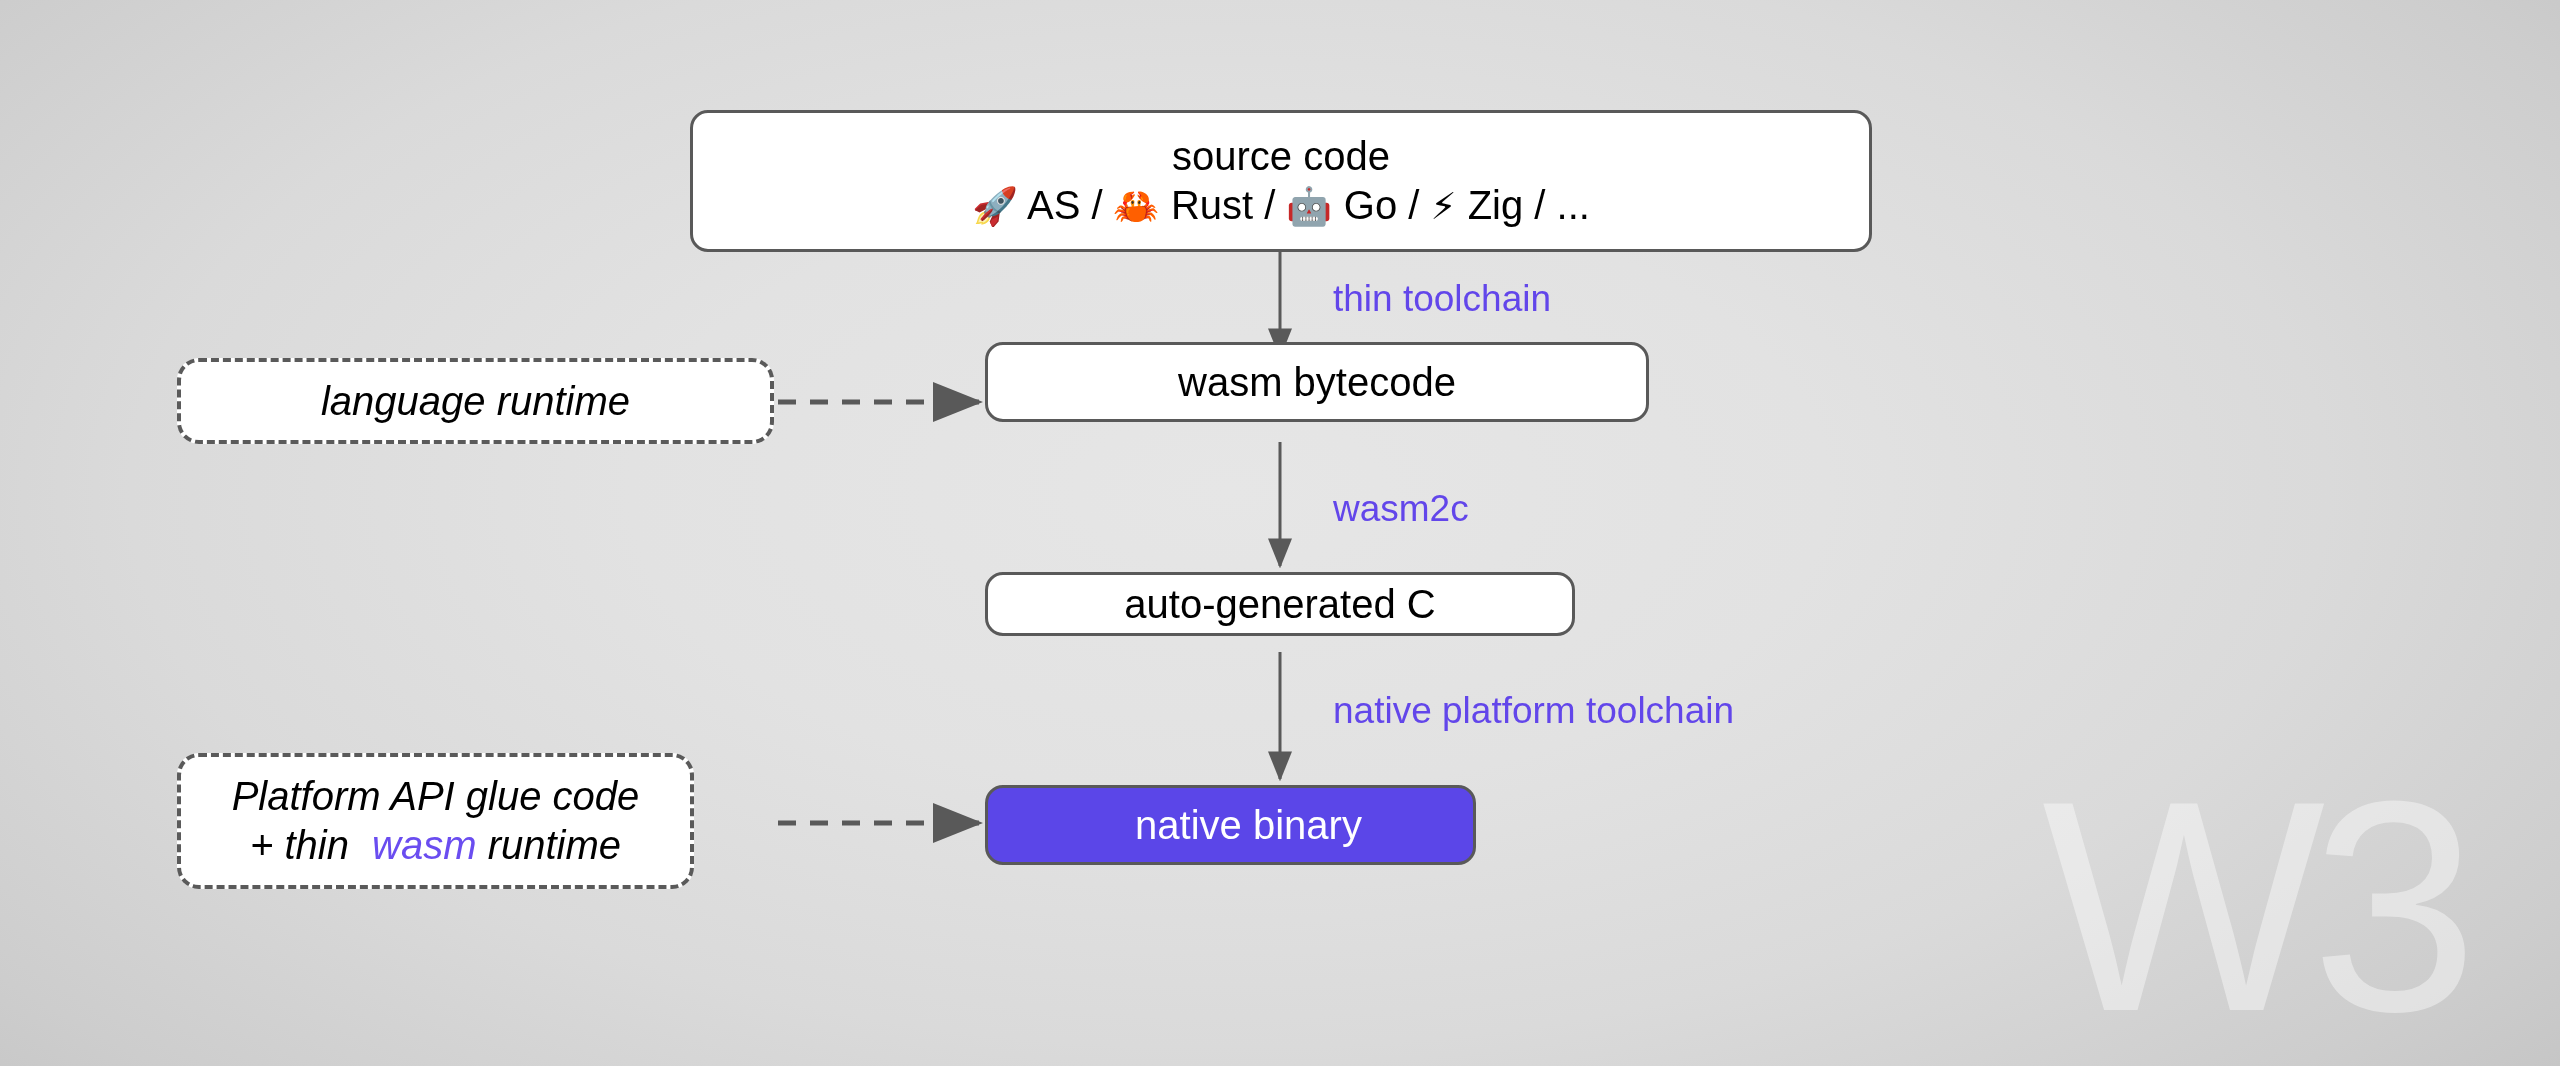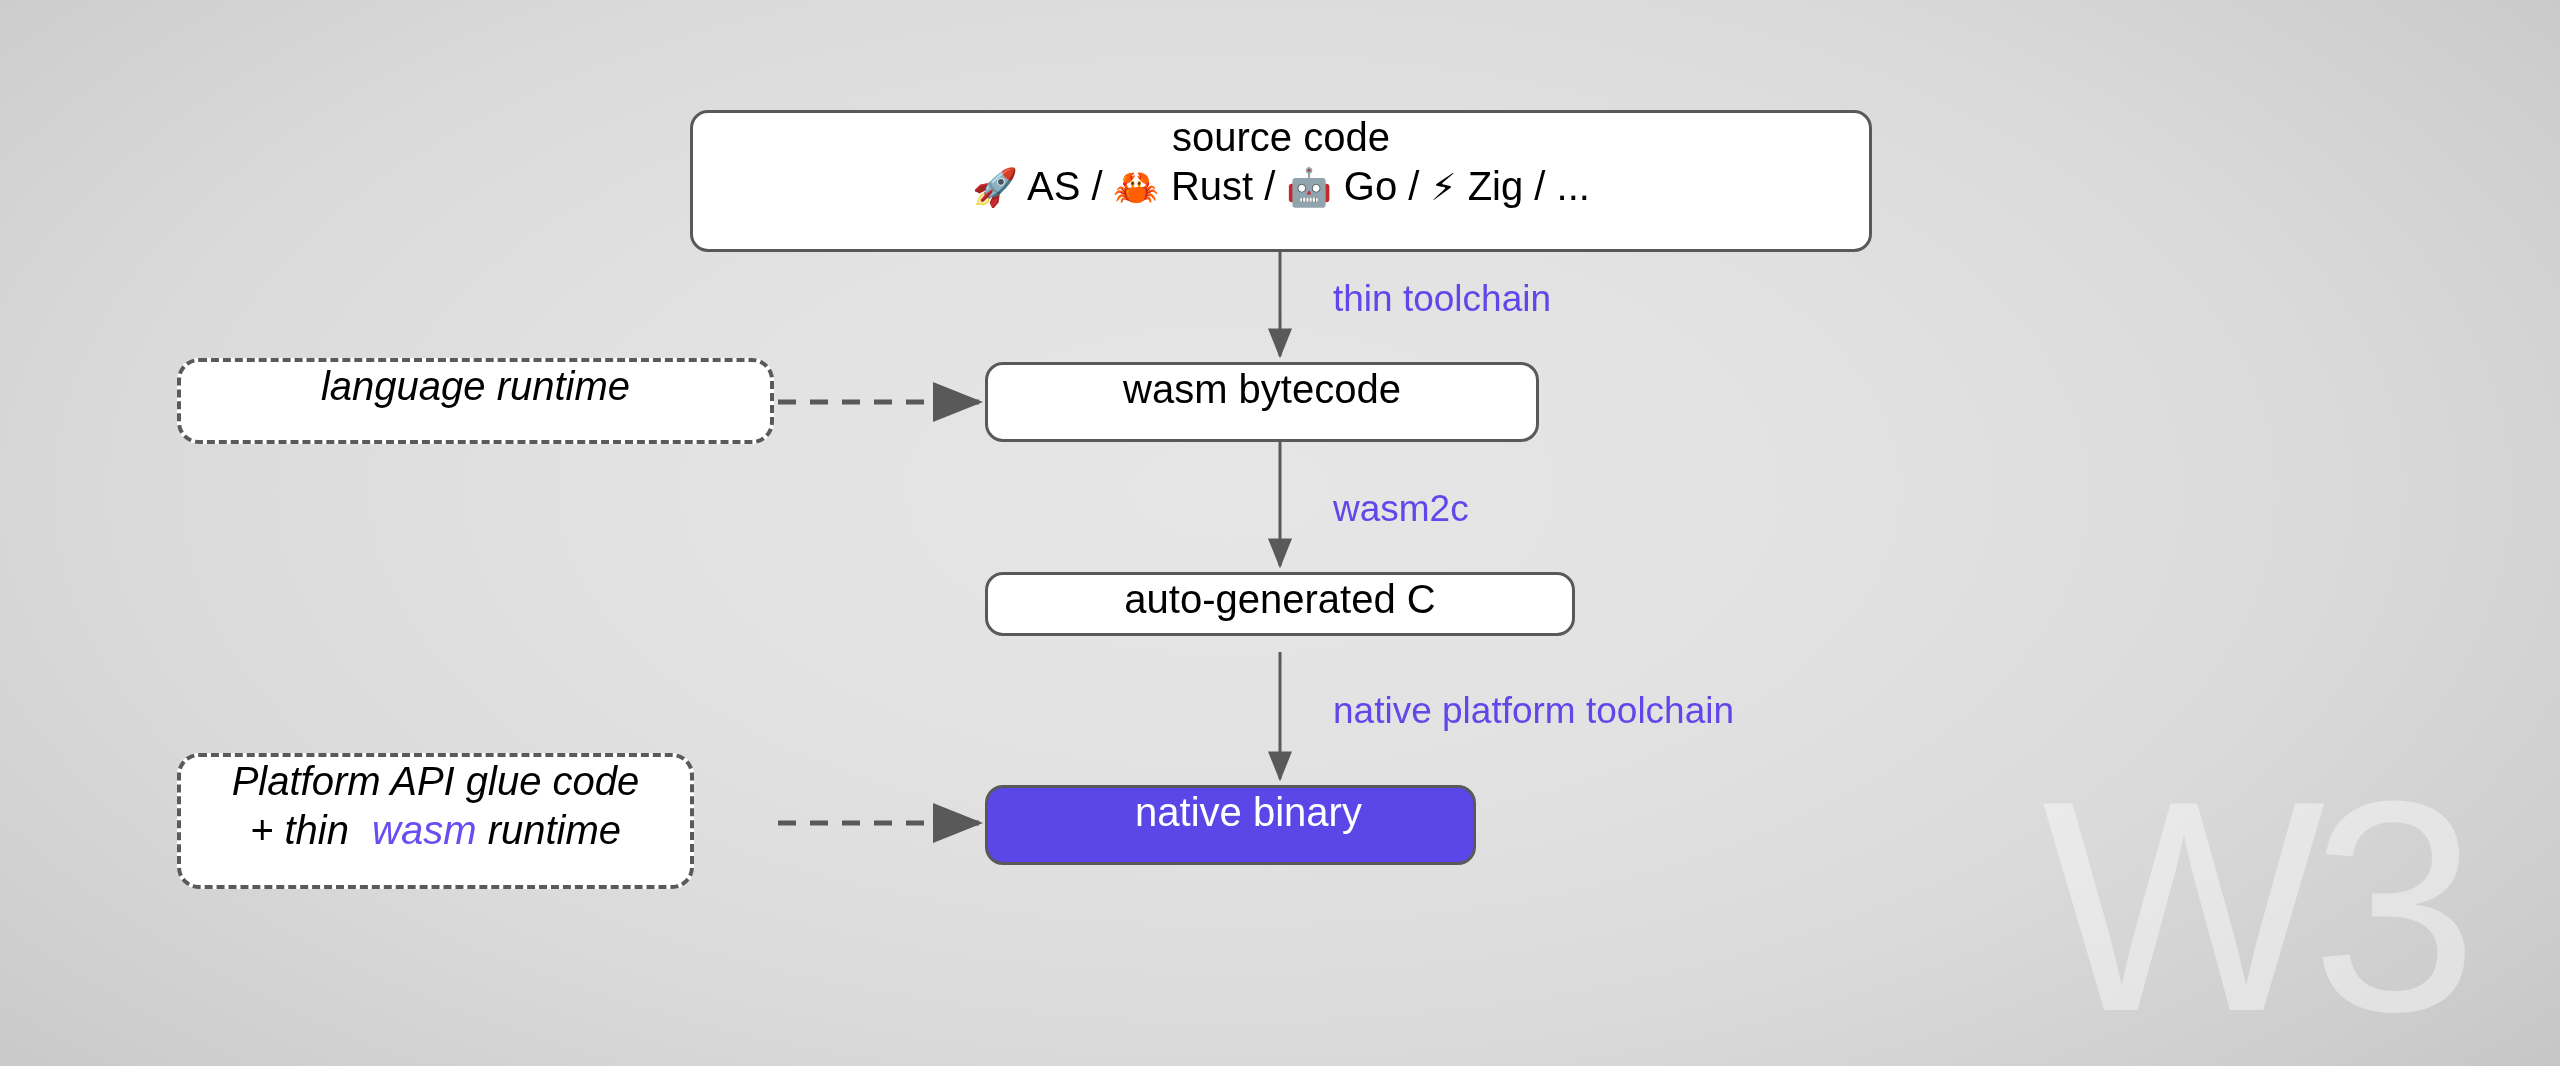--- a/index.html
+++ b/index.html
@@ -40,21 +40,21 @@
   
   .node {
     position: absolute;
     box-sizing: border-box;
     background: #ffffff;
     border: 3px solid #595959;
     border-radius: 18px;
     display: flex;
     flex-direction: column;
     align-items: center;
-    justify-content: flex-start;
+    justify-content: center;
     text-align: center;
     color: #000000;
     font-size: 40px;
     line-height: 1.22;
   }
   .node.dashed {
     border-style: dashed;
     border-color: #5a5a5a;
     border-width: 4px;
     border-radius: 22px;
@@ -67,21 +67,21 @@
   .node .line { display: block; white-space: nowrap; }
   .node .emoji {
     font-family: "DejaVu Sans", sans-serif;
     font-size: 37px;
   }
   .kw-wasm { color: #6a4df0; margin-left: 12px; }
 
   
   #node-source        { left: 690px;  top: 110px;  width: 1182px; height: 142px; }
   #node-lang-runtime  { left: 177px;  top: 358px;  width: 597px;  height: 86px; font-style: italic;  }
-  #node-bytecode      { left: 985px;  top: 362px;  width: 554px;  height: 80px;  }
+  #node-bytecode      { left: 985px;  top: 342px;  width: 664px;  height: 80px;  }
   #node-autoc         { left: 985px;  top: 572px;  width: 590px;  height: 64px;  }
   #node-glue          { left: 177px;  top: 753px;  width: 517px;  height: 136px; font-style: italic; }
   #node-native        { left: 985px;  top: 785px;  width: 491px;  height: 80px; padding-left: 36px;  }
 
   
   #edges {
     position: absolute;
     left: 0; top: 0;
     width: 2560px; height: 1066px;
     pointer-events: none;

